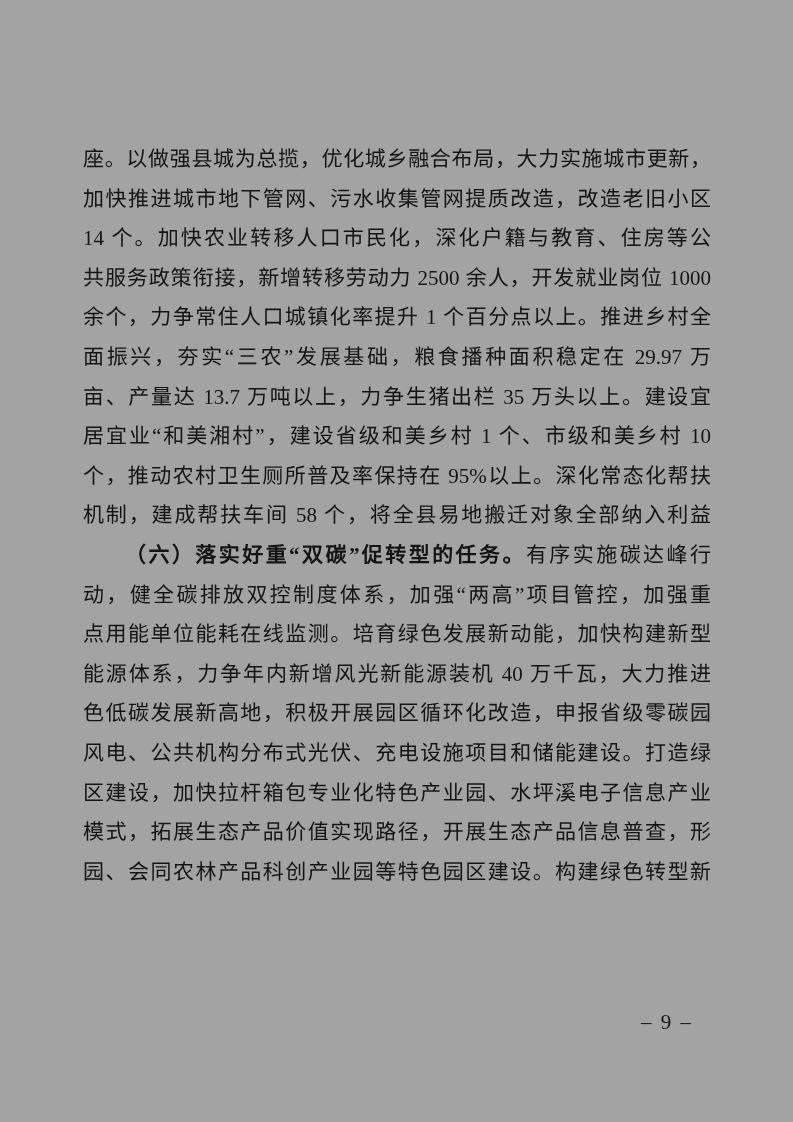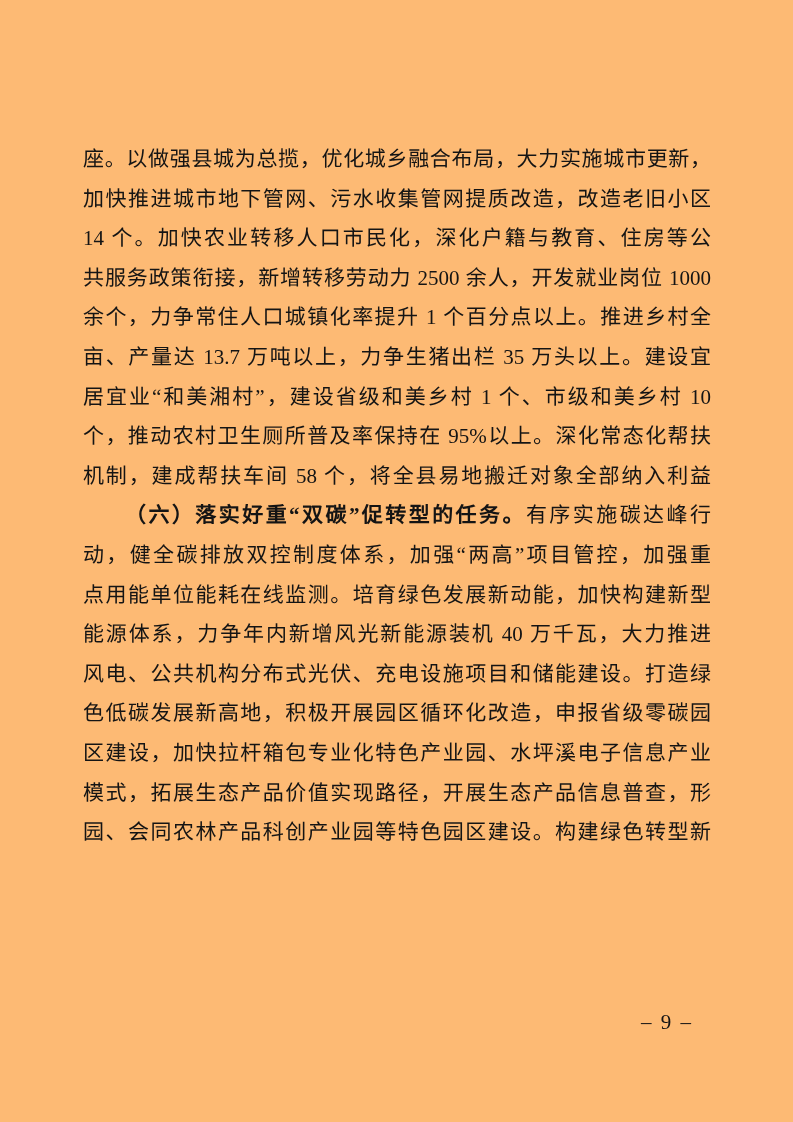--- a/index.html
+++ b/index.html
@@ -4,21 +4,21 @@
 <style>
   html, body {
     margin: 0;
     padding: 0;
     background: #ffffff;
   }
   .page {
     position: relative;
     width: 793px;
     height: 1122px;
-    background: #fdba74;
+    background: #a3a3a3;
     overflow: hidden;
     font-family: "Liberation Serif", "DejaVu Serif", serif;
     color: #141414;
   }
   .text-block {
     position: absolute;
     left: 83px;
     top: 140px;
     width: 628px;
     font-size: 21px;
@@ -57,32 +57,33 @@
 <body>
 
 <div class="page">
   <div class="text-block">
 
     <p class="line">座。以做强县城为总揽，优化城乡融合布局，大力实施城市更新，</p>
     <p class="line">加快推进城市地下管网、污水收集管网提质改造，改造老旧小区</p>
     <p class="line">14 个。加快农业转移人口市民化，深化户籍与教育、住房等公</p>
     <p class="line">共服务政策衔接，新增转移劳动力 2500 余人，开发就业岗位 1000</p>
     <p class="line">余个，力争常住人口城镇化率提升 1 个百分点以上。推进乡村全</p>
+    <p class="line">面振兴，夯实“三农”发展基础，粮食播种面积稳定在 29.97 万</p>
     <p class="line">亩、产量达 13.7 万吨以上，力争生猪出栏 35 万头以上。建设宜</p>
     <p class="line">居宜业“和美湘村”，建设省级和美乡村 1 个、市级和美乡村 10</p>
     <p class="line">个，推动农村卫生厕所普及率保持在 95%以上。深化常态化帮扶</p>
     <p class="line">机制，建成帮扶车间 58 个，将全县易地搬迁对象全部纳入利益</p>
 
     <p class="line indent"><span class="heading-bold">（六）落实好重“双碳”促转型的任务。</span><span>有序实施碳达峰行</span></p>
 
     <p class="line">动，健全碳排放双控制度体系，加强“两高”项目管控，加强重</p>
     <p class="line">点用能单位能耗在线监测。培育绿色发展新动能，加快构建新型</p>
     <p class="line">能源体系，力争年内新增风光新能源装机 40 万千瓦，大力推进</p>
+    <p class="line">色低碳发展新高地，积极开展园区循环化改造，申报省级零碳园</p>
     <p class="line">风电、公共机构分布式光伏、充电设施项目和储能建设。打造绿</p>
-    <p class="line">色低碳发展新高地，积极开展园区循环化改造，申报省级零碳园</p>
     <p class="line">区建设，加快拉杆箱包专业化特色产业园、水坪溪电子信息产业</p>
     <p class="line">模式，拓展生态产品价值实现路径，开展生态产品信息普查，形</p>
     <p class="line">园、会同农林产品科创产业园等特色园区建设。构建绿色转型新</p>
 
   </div>
 
   <div class="page-number">– 9 –</div>
 </div>
 
 </body></html>

